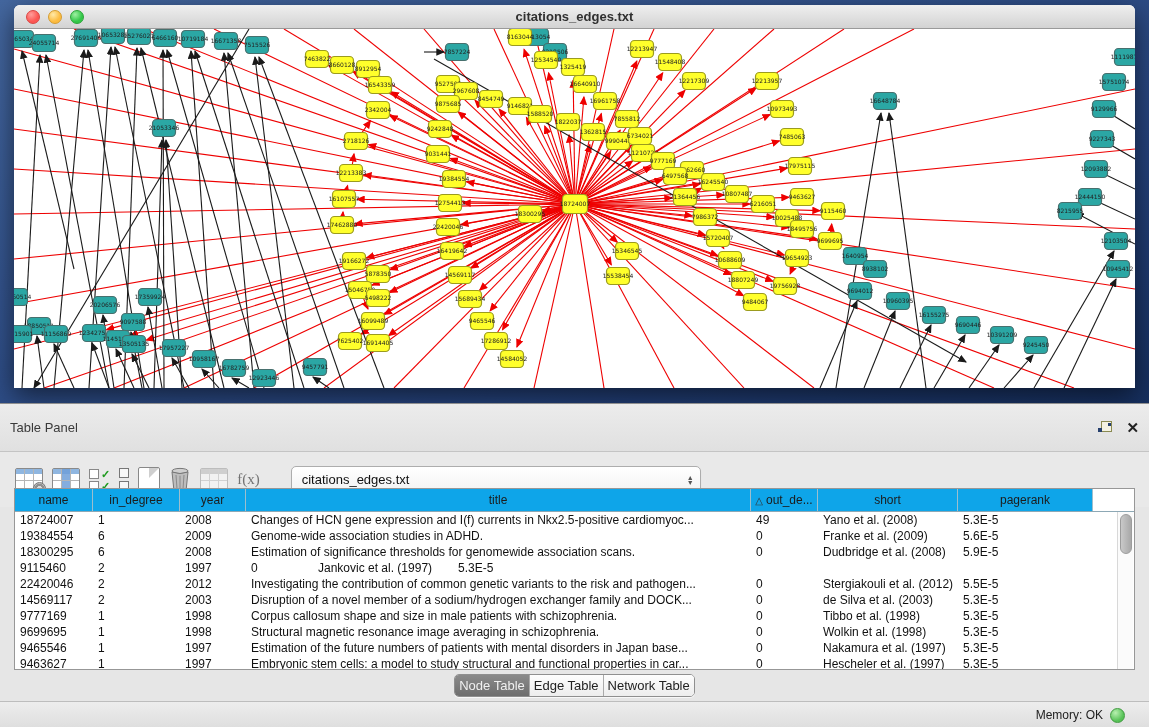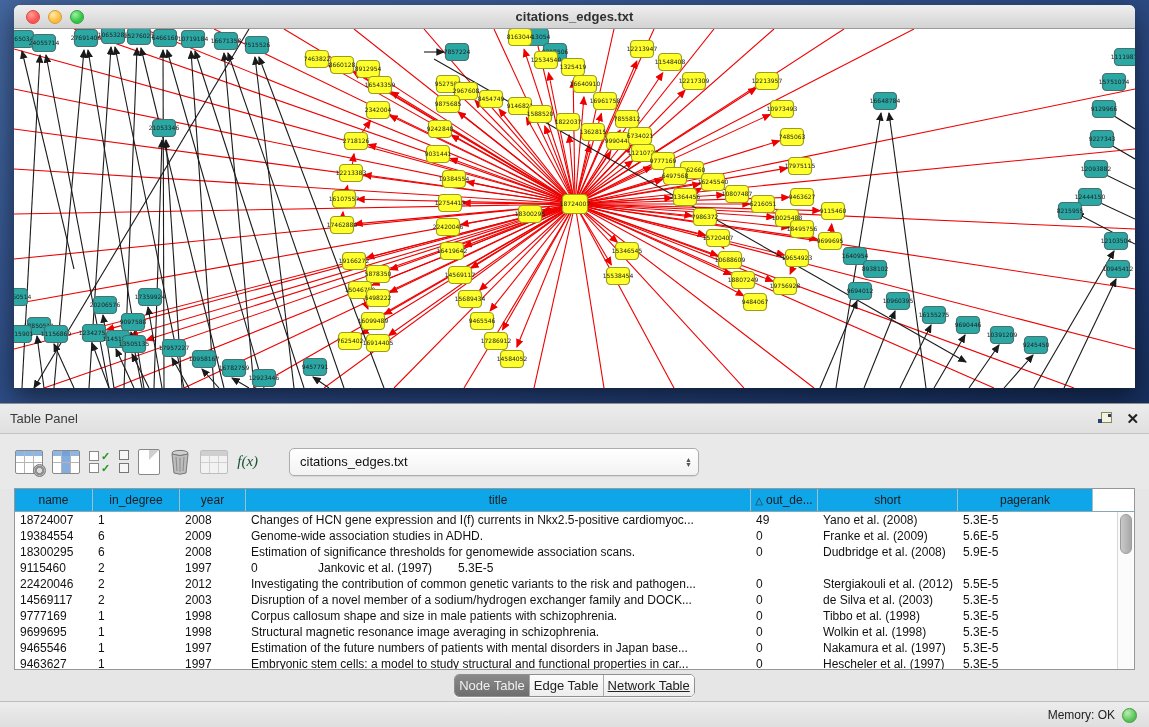--- a/index.html
+++ b/index.html
@@ -16,21 +16,21 @@
   .lights{position:absolute;left:12px;top:5px;display:flex;gap:8px;}
   .light{width:12px;height:12px;border-radius:50%;display:inline-block;}
   .light.red{background:radial-gradient(circle at 35% 30%,#ff9d9a,#fc5753 60%);border:1px solid #d94542;}
   .light.yellow{background:radial-gradient(circle at 35% 30%,#ffe9a8,#fdbc40 60%);border:1px solid #d49c30;}
   .light.green{background:radial-gradient(circle at 35% 30%,#9ef0a2,#33c748 60%);border:1px solid #2aa437;}
   .canvas-wrap{position:absolute;left:0;top:24px;width:1121px;height:359px;background:#fff;overflow:hidden;}
   svg text{font-family:"DejaVu Sans",sans-serif;}
   
   .table-panel{position:absolute;left:0;top:403px;width:1149px;height:324px;background:#e6e6e6;border-top:1px solid #8f8f8f;}
   .panel-header{height:29px;background:linear-gradient(#ececec,#e0e0e0);border-bottom:1px solid #c4c4c4;
-    display:flex;align-items:center;padding:0 10px;}
+    display:flex;align-items:center;padding:9px 10px;}
   .panel-title{font-size:13px;color:#3a3a3a;}
   .panel-header .spacer{flex:1;}
   .float-icon{width:14px;height:13px;position:relative;margin-right:14px;cursor:pointer;}
   .float-icon .big{position:absolute;left:3px;top:0;width:9px;height:9px;border:1px solid #8a8a52;background:#f4f2e2;}
   .float-icon .sm1{position:absolute;left:0;top:7px;width:4px;height:4px;background:#27406e;}
   .float-icon .sm2{position:absolute;left:10px;top:2px;width:3px;height:3px;background:#27406e;}
   .close-x{font-size:15px;font-weight:bold;color:#222;cursor:pointer;line-height:1;}
   .toolbar{height:55px;display:flex;align-items:center;padding-left:15px;background:#e9e9e9;}
   .tb-icon{margin-right:9px;cursor:pointer;display:flex;align-items:center;justify-content:center;}
   .grid-ic{width:26px;height:22px;position:relative;background:#fff;border:1px solid #8a8a8a;border-radius:2px;}
@@ -43,46 +43,46 @@
   .grid-ic .colhl{position:absolute;left:9px;top:0;bottom:0;width:8px;background:#6f9fd8;opacity:.85;}
   .grid-ic.disabled{opacity:.45;filter:grayscale(1);}
   .checks{display:flex;flex-direction:column;gap:2px;}
   .checks .row{display:flex;align-items:center;gap:2px;}
   .checks .box{width:8px;height:8px;border:1px solid #888;background:#fff;}
   .checks .ck{color:#1f9a1f;font-size:11px;font-weight:bold;line-height:8px;}
   .two-box{display:flex;flex-direction:column;gap:3px;}
   .two-box span{width:8px;height:8px;border:1px solid #777;background:#f7f7f7;display:block;}
   .doc-ic{width:20px;height:24px;background:#fff;border:1px solid #888;border-radius:2px;position:relative;}
   .doc-ic:before{content:"";position:absolute;right:0;top:0;border:5px solid;border-color:#cfcfcf transparent transparent #cfcfcf;}
-  .fx{font-family:"Liberation Serif",serif;font-style:italic;font-size:15px;color:#14532d;text-align:right;}
+  .fx{font-family:"Liberation Serif",serif;font-size:15px;color:#737373;text-align:right;}
   .combo{margin-left:22px;width:392px;height:26px;background:linear-gradient(#ffffff,#f2f2f2);
     border:1px solid #adadad;border-radius:5px;display:flex;align-items:center;padding:0 6px 0 10px;cursor:pointer;
     box-shadow:0 1px 1px rgba(0,0,0,.08);}
   .combo .val{flex:1;font-size:13px;color:#111;}
   .combo .stepper{display:flex;flex-direction:column;align-items:center;line-height:5px;color:#555;font-size:7px;}
   
   .dtable{position:absolute;left:14px;top:84px;width:1121px;height:182px;background:#fff;border:1px solid #979797;box-sizing:border-box;overflow:hidden;}
   .thead{display:flex;height:22px;border-bottom:1px solid #8da8b5;}
   .th{background:#0ea5e9;border-right:1px solid #9dbecd;font-size:12px;color:#1c1c1c;
       display:flex;align-items:center;justify-content:center;box-sizing:border-box;white-space:nowrap;overflow:hidden;}
   .sort-glyph{font-size:10px;margin-right:3px;color:#333;}
   .trow{display:flex;height:16px;font-size:12px;color:#111;align-items:center;}
   .td{box-sizing:border-box;padding-left:5px;white-space:nowrap;overflow:hidden;}
   .c0{width:78px;}.c1{width:87px;}.c2{width:66px;}.c3{width:505px;}.c4{width:67px;}.c5{width:140px;}.c6{width:135px;}
   .vscroll{position:absolute;right:1px;top:23px;width:15px;height:157px;background:#fbfbfb;border-left:1px solid #d8d8d8;}
   .vthumb{position:absolute;left:2px;top:2px;width:10px;height:38px;border-radius:6px;background:linear-gradient(90deg,#c9c9c9,#a8a8a8);border:1px solid #9c9c9c;}
   
   .seg{position:absolute;left:0;right:0;top:270px;display:flex;justify-content:center;}
   .seg-inner{display:inline-flex;border:1px solid #8f8f8f;border-radius:5px;overflow:hidden;background:#fff;box-shadow:0 1px 0 rgba(255,255,255,.7);}
   .seg-btn{padding:3px 4px;font-size:13px;color:#222;background:linear-gradient(#fdfdfd,#ededed);border-right:1px solid #aaa;cursor:pointer;}
-  .seg-btn:last-child{border-right:none;text-decoration:underline;}
+  .seg-btn:last-child{border-right:none;}
   .seg-btn.active{background:linear-gradient(#8a8a8a,#6e6e6e);color:#f0f0f0;}
   
   .statusbar{position:absolute;left:0;bottom:0;width:1149px;height:27px;background:linear-gradient(#ededed,#dedede);
-    border-top:1px solid #bdbdbd;display:flex;align-items:center;justify-content:flex-end;padding-right:12px;box-sizing:border-box;}
+    border-top:1px solid #bdbdbd;display:flex;align-items:center;justify-content:flex-end;padding-right:24px;box-sizing:border-box;}
   .mem-label{font-size:12px;color:#222;margin-right:7px;}
   .mem-dot{width:13px;height:13px;border-radius:50%;background:radial-gradient(circle at 35% 30%,#b8f0b0,#57c257 65%);border:1px solid #3f9a3f;}
 </style>
 </head>
 <body>
 
 <div class="desktop">
   <div class="net-window">
     <div class="titlebar">
       <span class="lights">

